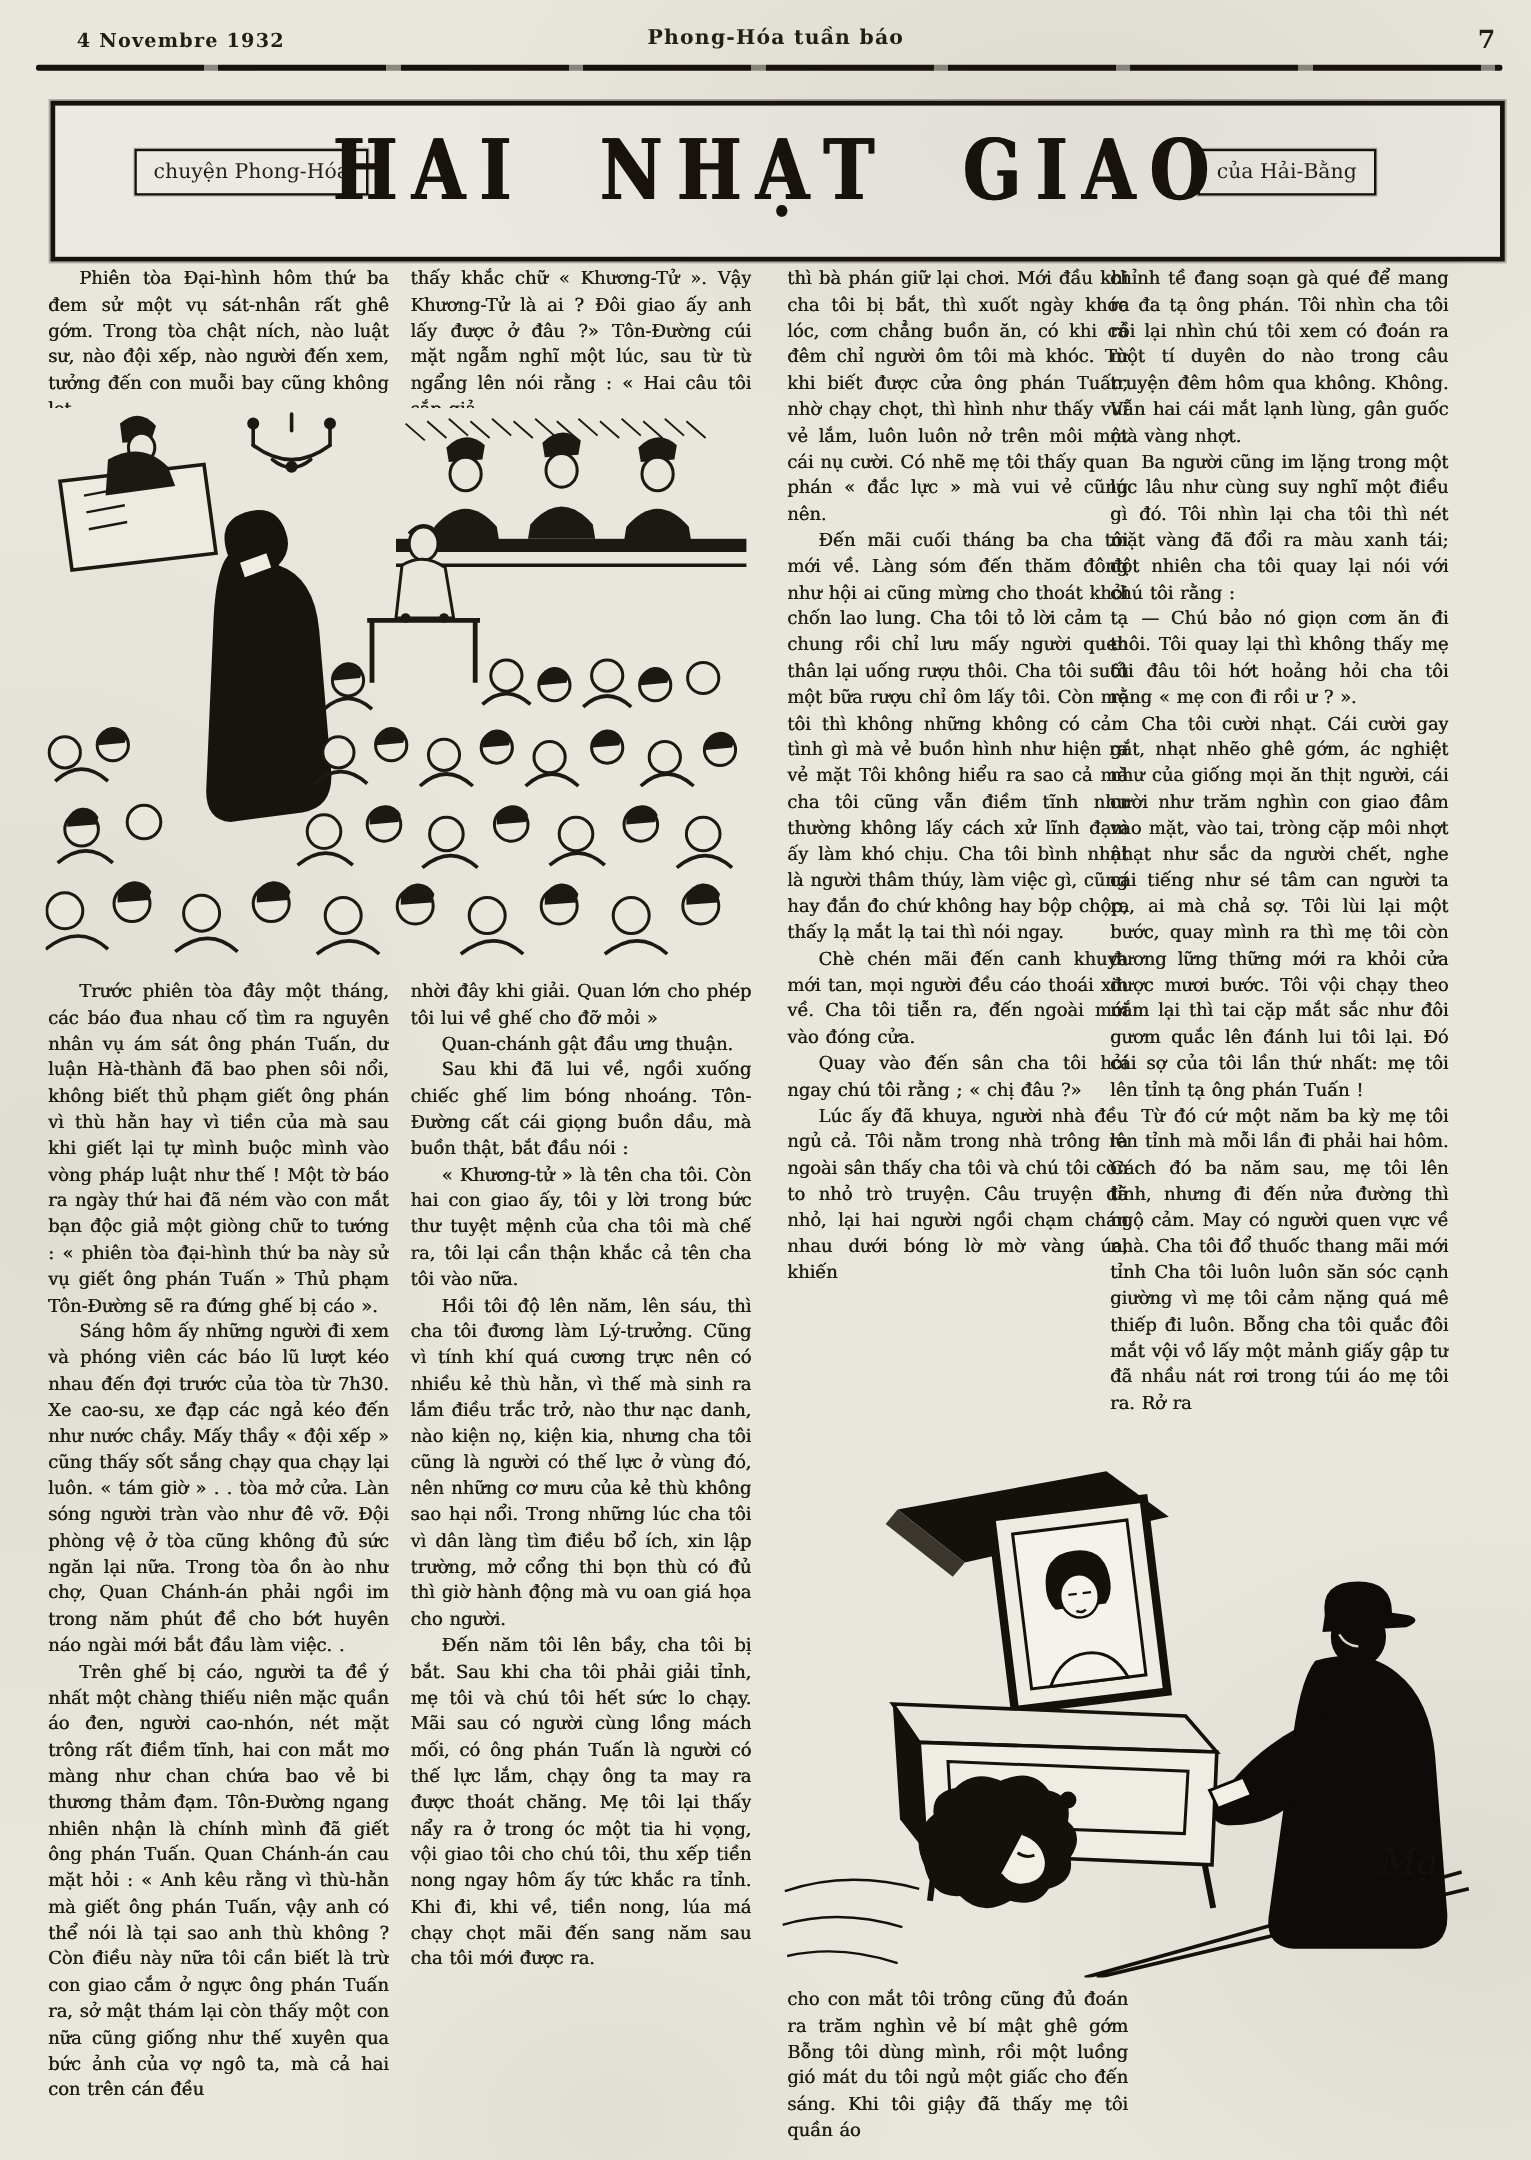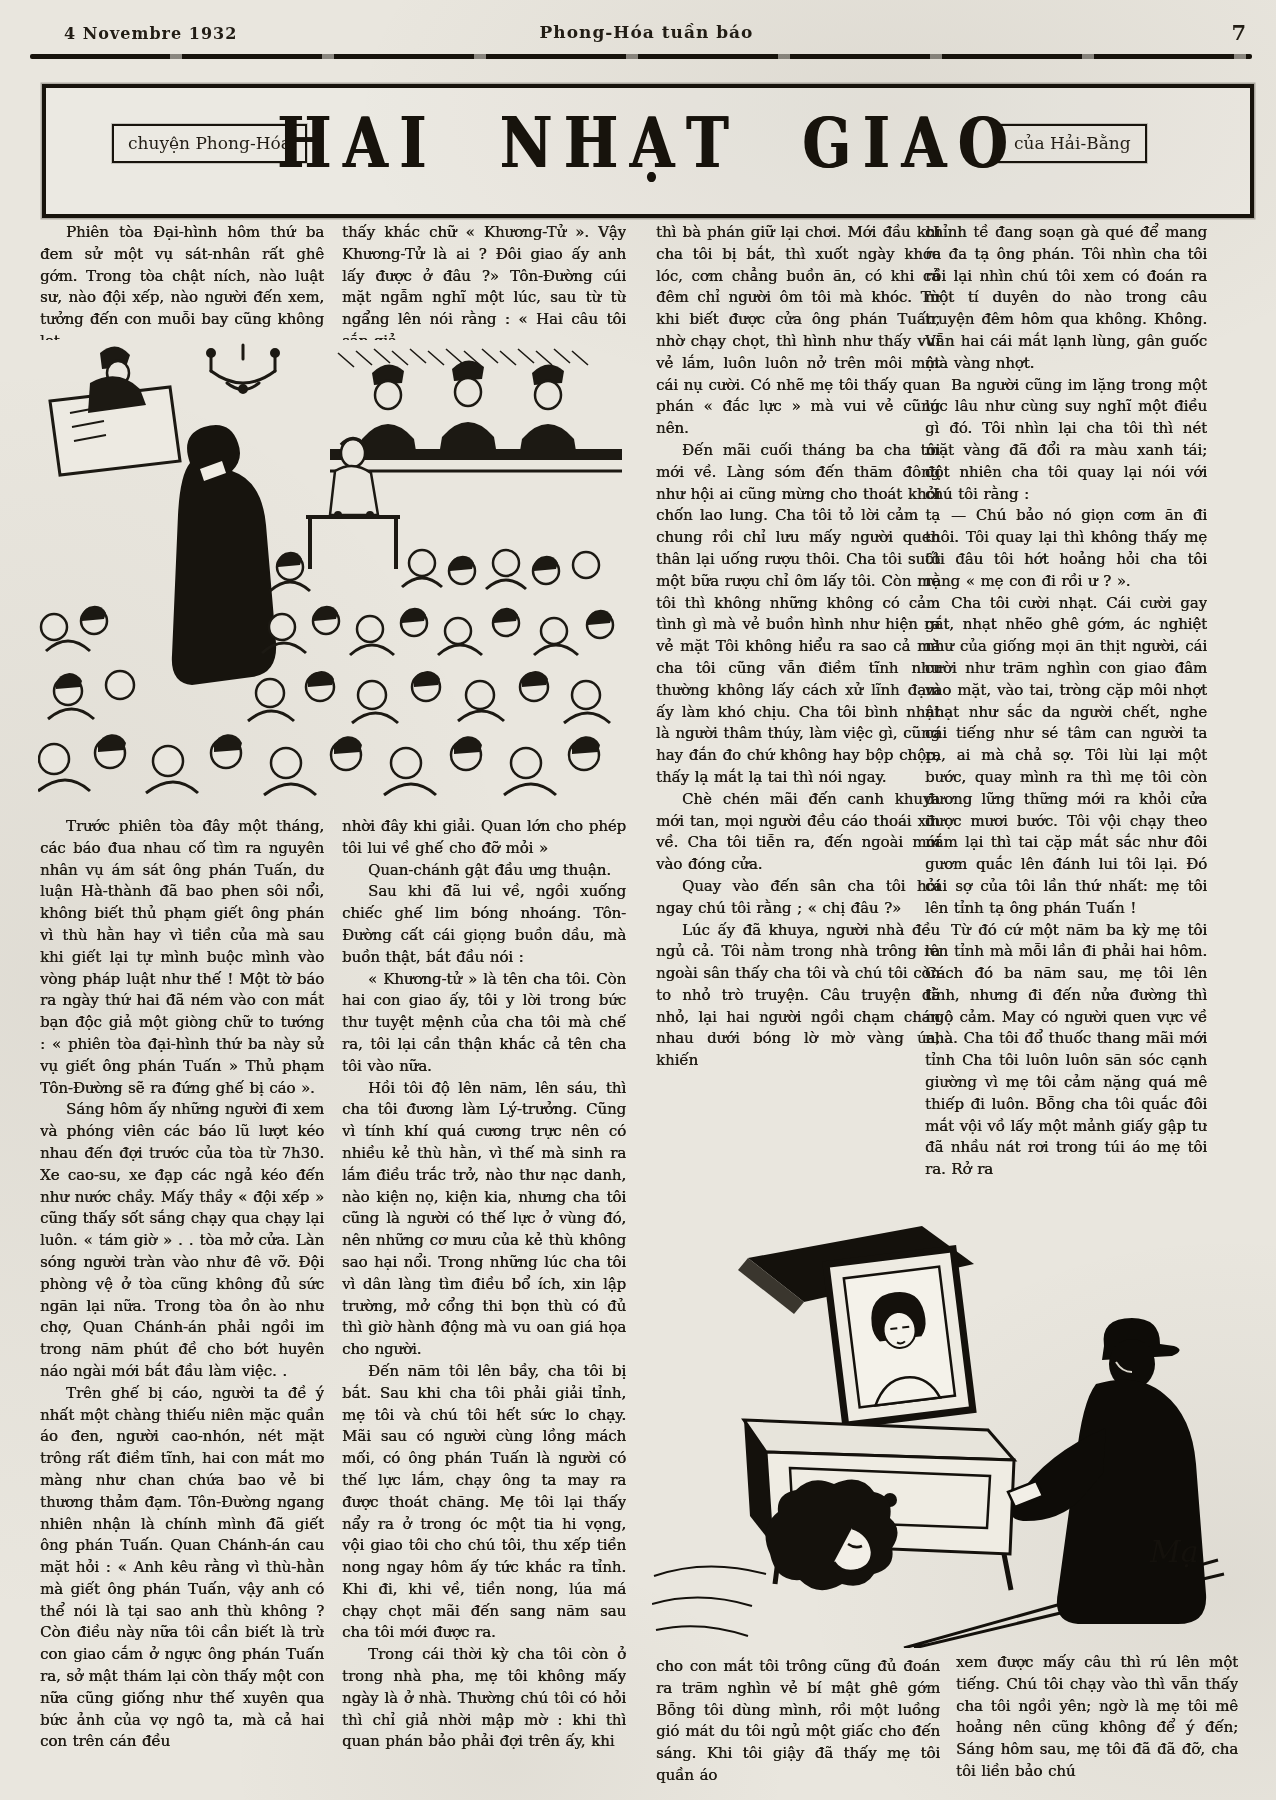--- a/index.html
+++ b/index.html
@@ -103,43 +103,39 @@
   <div class="col" id="c2a">
     <p class="cont">thấy khắc chữ « Khương-Tử ». Vậy Khương-Tử là ai ? Đôi giao ấy anh lấy được ở đâu ?» Tôn-Đường cúi mặt ngẫm nghĩ một lúc, sau từ từ ngẩng lên nói rằng : « Hai câu tôi sắp giả</p>
   </div>
   <div class="col" id="c2b">
     <p class="cont">nhời đây khi giải. Quan lớn cho phép tôi lui về ghế cho đỡ mỏi »</p>
     <p>Quan-chánh gật đầu ưng thuận.</p>
     <p>Sau khi đã lui về, ngồi xuống chiếc ghế lim bóng nhoáng. Tôn-Đường cất cái giọng buồn dầu, mà buồn thật, bắt đầu nói :</p>
     <p>« Khương-tử » là tên cha tôi. Còn hai con giao ấy, tôi y lời trong bức thư tuyệt mệnh của cha tôi mà chế ra, tôi lại cần thận khắc cả tên cha tôi vào nữa.</p>
     <p>Hồi tôi độ lên năm, lên sáu, thì cha tôi đương làm Lý-trưởng. Cũng vì tính khí quá cương trực nên có nhiều kẻ thù hằn, vì thế mà sinh ra lắm điều trắc trở, nào thư nạc danh, nào kiện nọ, kiện kia, nhưng cha tôi cũng là người có thế lực ở vùng đó, nên những cơ mưu của kẻ thù không sao hại nổi. Trong những lúc cha tôi vì dân làng tìm điều bổ ích, xin lập trường, mở cổng thi bọn thù có đủ thì giờ hành động mà vu oan giá họa cho người.</p>
     <p>Đến năm tôi lên bầy, cha tôi bị bắt. Sau khi cha tôi phải giải tỉnh, mẹ tôi và chú tôi hết sức lo chạy. Mãi sau có người cùng lồng mách mối, có ông phán Tuấn là người có thế lực lắm, chạy ông ta may ra được thoát chăng. Mẹ tôi lại thấy nẩy ra ở trong óc một tia hi vọng, vội giao tôi cho chú tôi, thu xếp tiền nong ngay hôm ấy tức khắc ra tỉnh. Khi đi, khi về, tiền nong, lúa má chạy chọt mãi đến sang năm sau cha tôi mới được ra.</p>
-    <p>Trong cái thời kỳ cha tôi còn ở trong nhà pha, mẹ tôi không mấy ngày là ở nhà. Thường chú tôi có hỏi thì chỉ giả nhời mập mờ : khi thì quan phán bảo phải đợi trên ấy, khi</p>
   </div>
 
   <div class="col" id="c3a">
     <p class="cont">thì bà phán giữ lại chơi. Mới đầu khi cha tôi bị bắt, thì xuốt ngày khóc lóc, cơm chẳng buồn ăn, có khi cả đêm chỉ người ôm tôi mà khóc. Từ khi biết được cửa ông phán Tuấn, nhờ chạy chọt, thì hình như thấy vui vẻ lắm, luôn luôn nở trên môi một cái nụ cười. Có nhẽ mẹ tôi thấy quan phán « đắc lực » mà vui vẻ cũng nên.</p>
     <p>Đến mãi cuối tháng ba cha tôi mới về. Làng sóm đến thăm đông như hội ai cũng mừng cho thoát khỏi chốn lao lung. Cha tôi tỏ lời cảm tạ chung rồi chỉ lưu mấy người quen thân lại uống rượu thôi. Cha tôi suốt một bữa rượu chỉ ôm lấy tôi. Còn mẹ tôi thì không những không có cảm tình gì mà vẻ buồn hình như hiện ra vẻ mặt Tôi không hiểu ra sao cả mà cha tôi cũng vẫn điềm tĩnh như thường không lấy cách xử lĩnh đạm ấy làm khó chịu. Cha tôi bình nhật là người thâm thúy, làm việc gì, cũng hay đắn đo chứ không hay bộp chộp, thấy lạ mắt lạ tai thì nói ngay.</p>
     <p>Chè chén mãi đến canh khuya mới tan, mọi người đều cáo thoái xin về. Cha tôi tiễn ra, đến ngoài mới vào đóng cửa.</p>
     <p>Quay vào đến sân cha tôi hỏi ngay chú tôi rằng ; « chị đâu ?»</p>
     <p>Lúc ấy đã khuya, người nhà đều ngủ cả. Tôi nằm trong nhà trông ra ngoài sân thấy cha tôi và chú tôi còn to nhỏ trò truyện. Câu truyện đã nhỏ, lại hai người ngồi chạm chán nhau dưới bóng lờ mờ vàng úa, khiến</p>
   </div>
   <div class="col" id="c3b">
     <p class="cont">cho con mắt tôi trông cũng đủ đoán ra trăm nghìn vẻ bí mật ghê gớm Bỗng tôi dùng mình, rồi một luồng gió mát du tôi ngủ một giấc cho đến sáng. Khi tôi giậy đã thấy mẹ tôi quần áo</p>
   </div>
 
   <div class="col" id="c4a">
     <p class="cont">chỉnh tề đang soạn gà qué để mang ra đa tạ ông phán. Tôi nhìn cha tôi rồi lại nhìn chú tôi xem có đoán ra một tí duyên do nào trong câu truyện đêm hôm qua không. Không. Vẫn hai cái mắt lạnh lùng, gân guốc mà vàng nhợt.</p>
     <p>Ba người cũng im lặng trong một lúc lâu như cùng suy nghĩ một điều gì đó. Tôi nhìn lại cha tôi thì nét mặt vàng đã đổi ra màu xanh tái; đột nhiên cha tôi quay lại nói với chú tôi rằng :</p>
     <p>— Chú bảo nó giọn cơm ăn đi thôi. Tôi quay lại thì không thấy mẹ tôi đâu tôi hớt hoảng hỏi cha tôi rằng « mẹ con đi rồi ư ? ».</p>
     <p>Cha tôi cười nhạt. Cái cười gay gắt, nhạt nhẽo ghê gớm, ác nghiệt như của giống mọi ăn thịt người, cái cười như trăm nghìn con giao đâm vào mặt, vào tai, tròng cặp môi nhợt nhạt như sắc da người chết, nghe cái tiếng như sé tâm can người ta ra, ai mà chả sợ. Tôi lùi lại một bước, quay mình ra thì mẹ tôi còn đương lững thững mới ra khỏi cửa được mươi bước. Tôi vội chạy theo nắm lại thì tai cặp mắt sắc như đôi gươm quắc lên đánh lui tôi lại. Đó cái sợ của tôi lần thứ nhất: mẹ tôi lên tỉnh tạ ông phán Tuấn !</p>
     <p>Từ đó cứ một năm ba kỳ mẹ tôi lên tỉnh mà mỗi lần đi phải hai hôm. Cách đó ba năm sau, mẹ tôi lên tỉnh, nhưng đi đến nửa đường thì ngộ cảm. May có người quen vực về nhà. Cha tôi đổ thuốc thang mãi mới tỉnh Cha tôi luôn luôn săn sóc cạnh giường vì mẹ tôi cảm nặng quá mê thiếp đi luôn. Bỗng cha tôi quắc đôi mắt vội vồ lấy một mảnh giấy gập tư đã nhầu nát rơi trong túi áo mẹ tôi ra. Rở ra</p>
-  </div>
-  <div class="col" id="c4b">
-    <p class="cont">xem được mấy câu thì rú lên một tiếng. Chú tôi chạy vào thì vẫn thấy cha tôi ngồi yên; ngờ là mẹ tôi mê hoảng nên cũng không để ý đến; Sáng hôm sau, mẹ tôi đã đã đỡ, cha tôi liền bảo chú</p>
   </div>
 
   <svg class="illo" id="illo-court" viewBox="0 0 596 472">
     <g stroke="#1c1913" fill="none" stroke-width="3" stroke-linecap="round">
       <path d="M205 6 v14"></path>
       <path d="M173 32 q32 24 64 0"></path>
       <path d="M173 32 v-14 m64 14 v-14"></path>
       <path d="M189 44 q16 13 32 0"></path>
       <circle cx="173" cy="14" r="3.5" fill="#1c1913"></circle>
       <circle cx="237" cy="14" r="3.5" fill="#1c1913"></circle>

